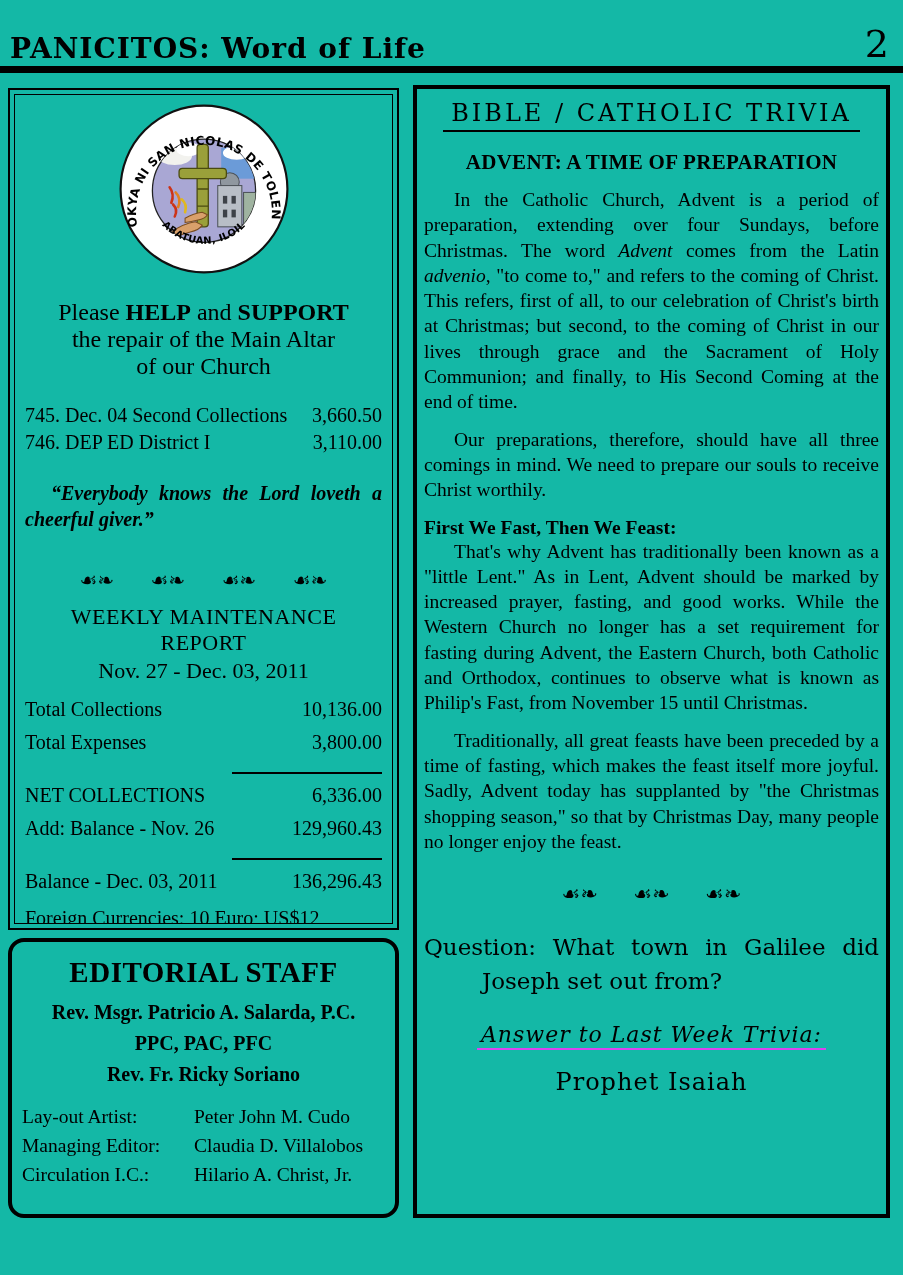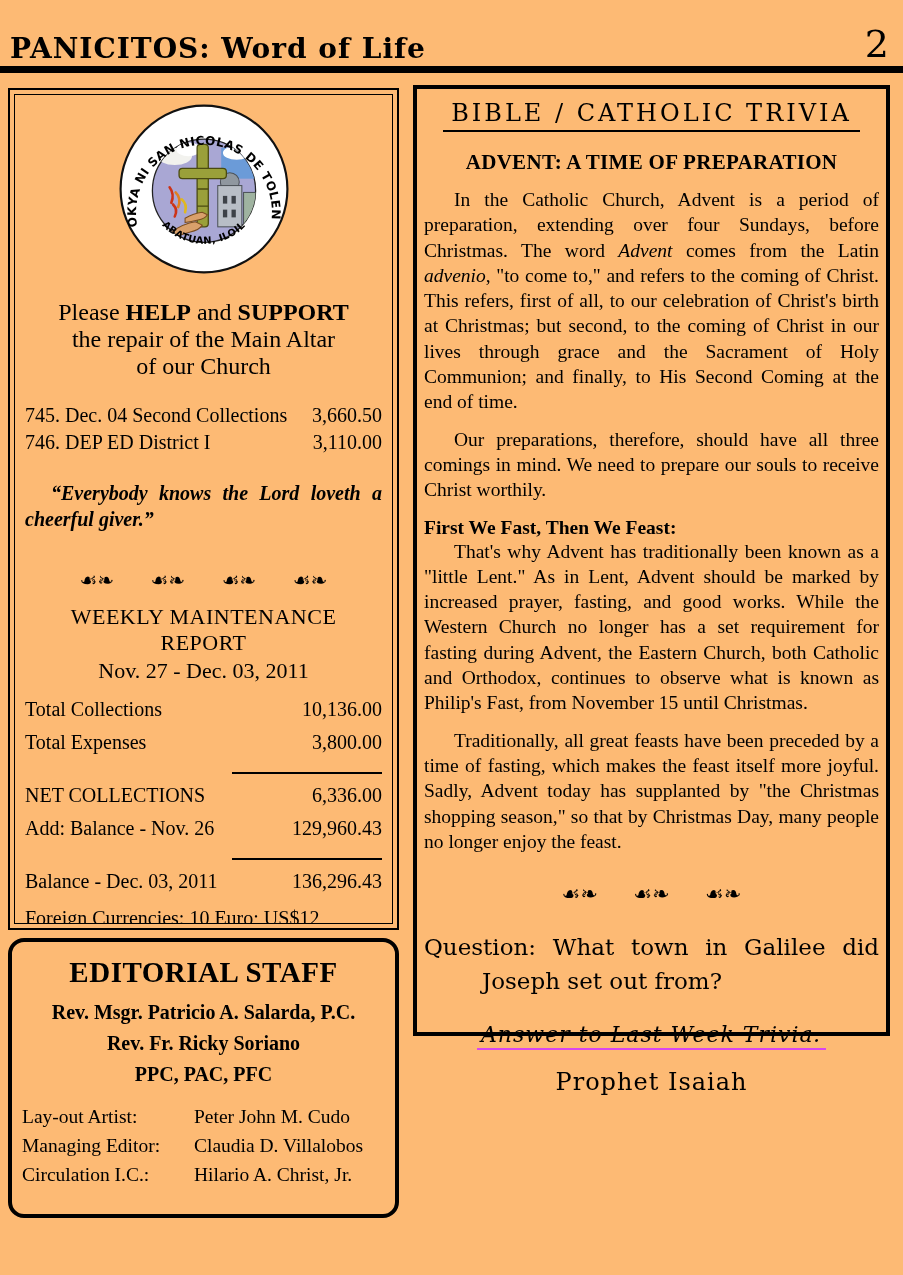--- a/index.html
+++ b/index.html
@@ -1,18 +1,18 @@
 <!DOCTYPE html>
 <html><head>
 <meta charset="utf-8">
 <style>
   * { margin:0; padding:0; box-sizing:border-box; }
   html,body { width:903px; height:1275px; background:#fff; color:#000;
     font-family:"Liberation Serif", serif; }
-  .page { position:relative; width:903px; height:1275px; background:#fdba74; overflow:hidden; }
+  .page { position:relative; width:903px; height:1275px; background:#14b8a6; overflow:hidden; }
 
   
   .masthead-title { position:absolute; left:10px; top:32px; font-family:"DejaVu Serif", serif;
     font-size:28px; font-weight:700; letter-spacing:1px; }
   .page-num { position:absolute; right:14px; top:22px; font-family:"DejaVu Serif", serif;
     font-size:38px; }
   .header-rule { position:absolute; left:0; top:66px; width:903px; height:7px; background:#000; }
 
   
   .left-box { position:absolute; left:8px; top:88px; width:391px; height:842px;
@@ -42,21 +42,21 @@
     border:4px solid #000; border-radius:16px; padding:8px 8px; text-align:center; }
   .edit-title { font-size:29px; font-weight:bold; letter-spacing:.5px; margin-top:6px; }
   .edit-names { margin-top:8px; }
   .edit-name { font-size:20px; font-weight:bold; line-height:31px; }
   .roles { margin-top:12px; font-size:19.5px; text-align:left; padding:0 2px; }
   .rrow { display:flex; line-height:29px; }
   .rlabel { width:172px; }
   .rperson { flex:1; }
 
   
-  .right-box { position:absolute; left:413px; top:85px; width:477px; height:951px;
+  .right-box { position:absolute; left:413px; top:85px; width:477px; height:1133px;
     border:4px solid #000; padding:10px 7px 12px; }
   .rc-title { text-align:center; }
   .rc-title span { display:inline-block; font-family:"DejaVu Serif", serif; font-size:24px;
     letter-spacing:3px; border-bottom:2px solid #000; padding:0 8px 3px; }
   .rc-sub { text-align:center; font-weight:bold; font-size:21px; margin-top:18px;
     letter-spacing:.3px; }
   .rc-par { font-size:19.5px; line-height:25.3px; text-align:justify; text-indent:30px;
     margin-top:12px; }
   .rc-par em { font-style:italic; }
   .fast-head { font-weight:bold; font-size:19.5px; margin-top:14px; }
@@ -185,22 +185,22 @@
         <div class="f2">HK$100; US$40.00; C$85.00</div>
       </div>
 
     </div>
   </div>
 
   <div class="edit-box">
     <div class="edit-title">EDITORIAL STAFF</div>
     <div class="edit-names">
       <div class="edit-name">Rev. Msgr. Patricio A. Salarda, P.C.</div>
+      <div class="edit-name">PPC, PAC, PFC</div>
       <div class="edit-name">Rev. Fr. Ricky Soriano</div>
-      <div class="edit-name">PPC, PAC, PFC</div>
     </div>
     <div class="roles">
       <div class="rrow">
         <span class="rlabel">Lay-out Artist:</span>
         <span class="rperson">Peter John M. Cudo</span>
       </div>
       <div class="rrow">
         <span class="rlabel">Managing Editor:</span>
         <span class="rperson">Claudia D. Villalobos</span>
       </div>

